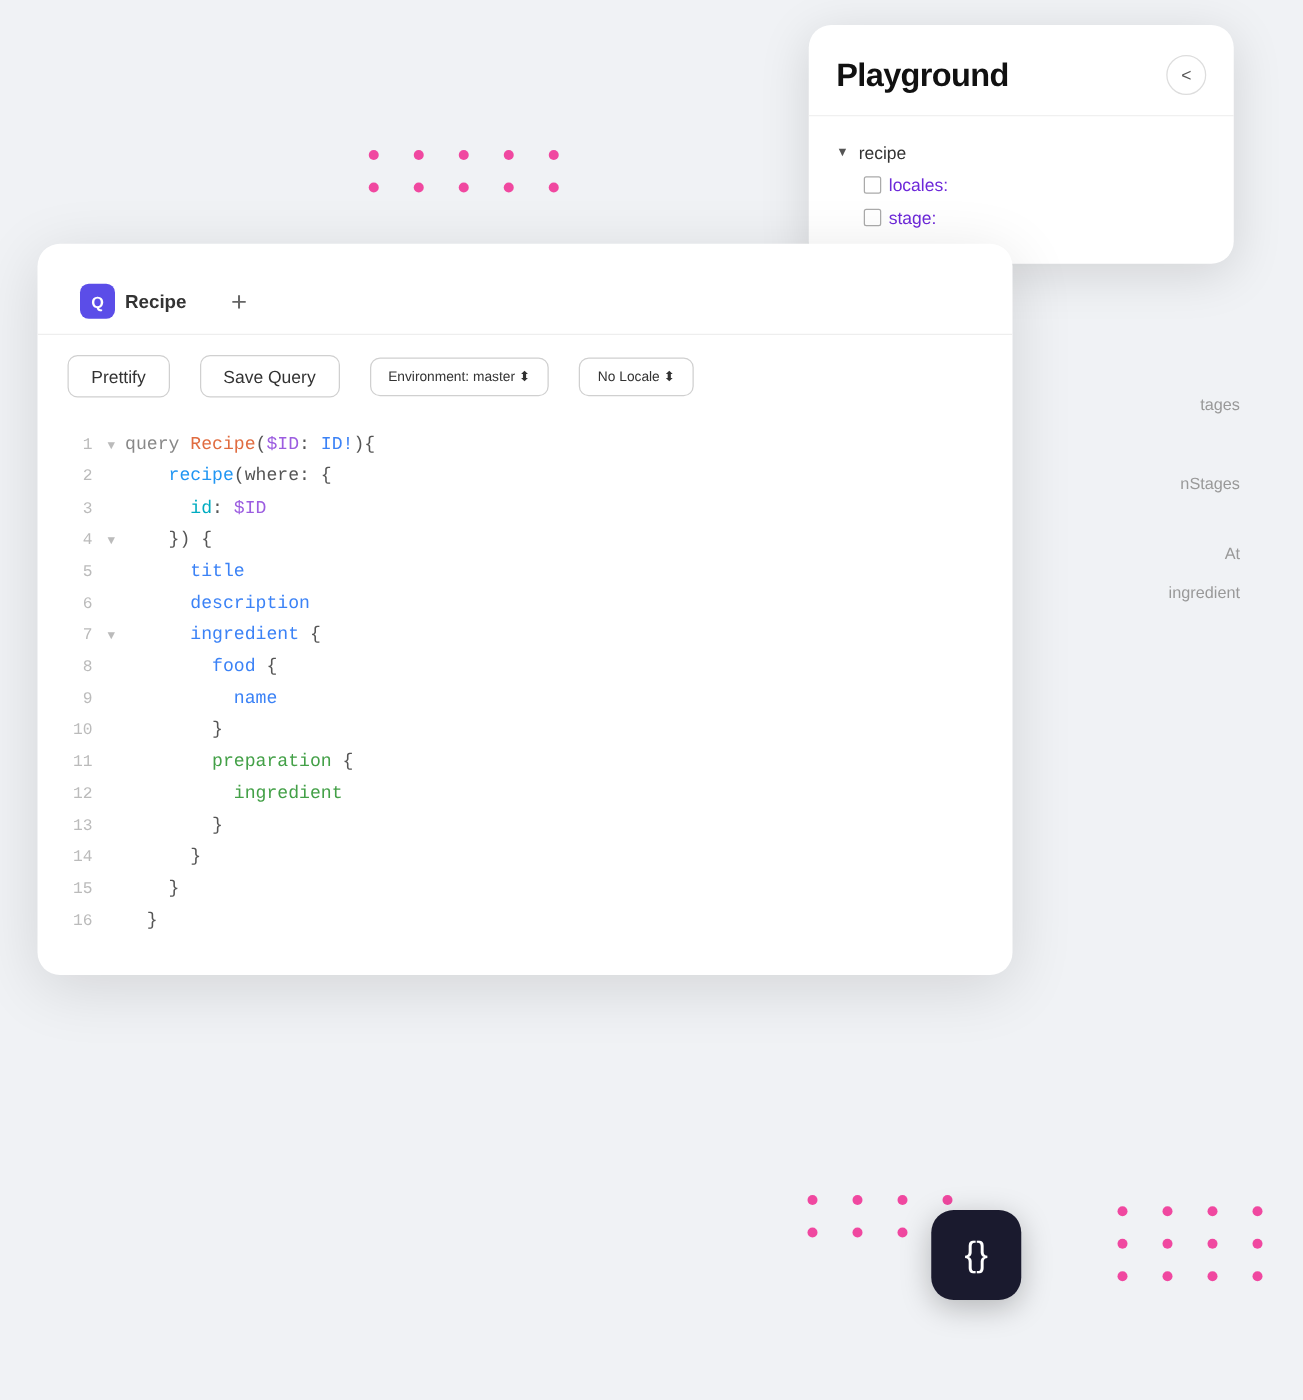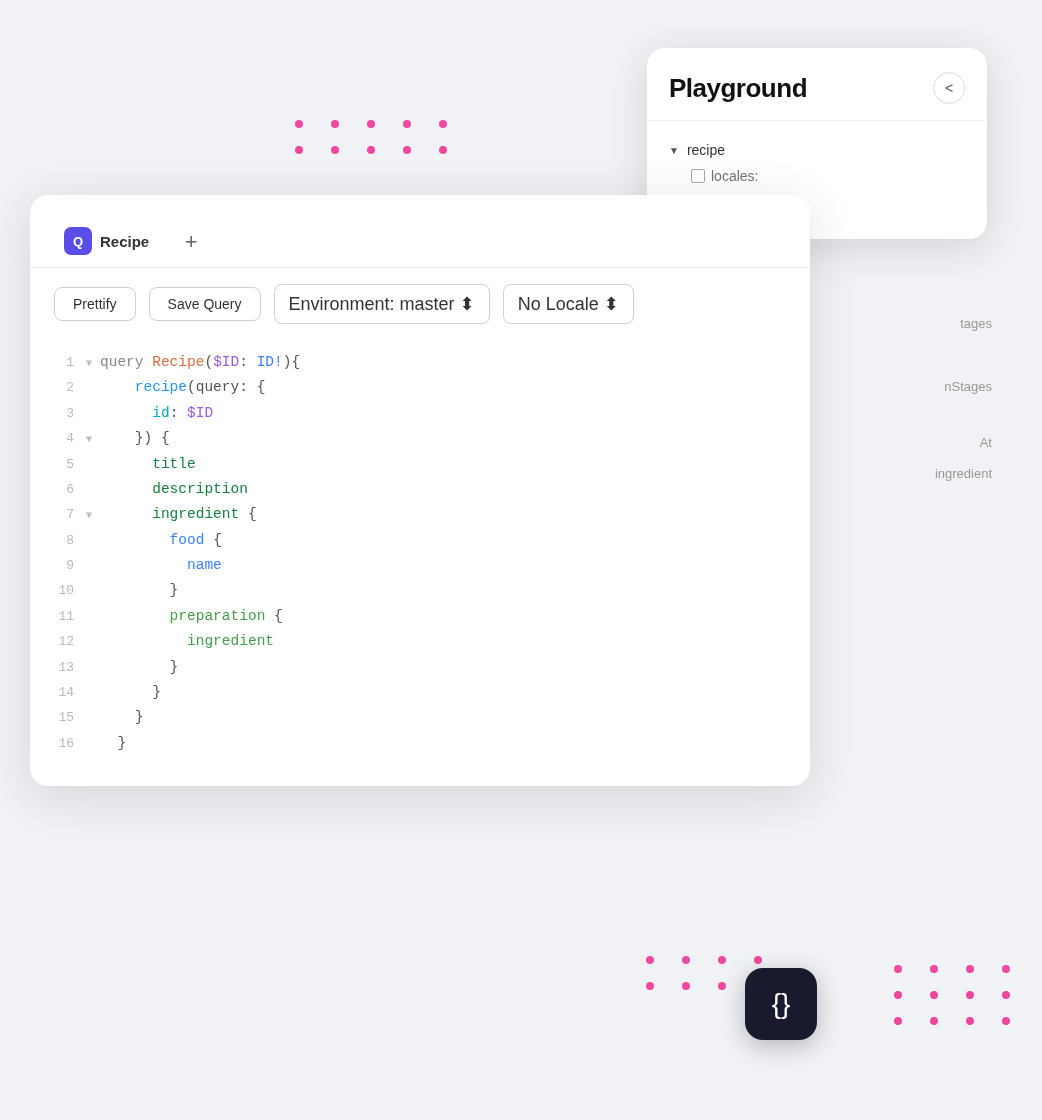--- a/index.html
+++ b/index.html
@@ -32,21 +32,21 @@
     .dot {
       width: 8px;
       height: 8px;
       border-radius: 50%;
       background: #f048a0;
     }
 
     
     .playground-panel {
       position: absolute;
-      top: 48px;
+      top: 20px;
       right: 55px;
       width: 340px;
       background: #ffffff;
       border-radius: 18px;
       box-shadow: 0 8px 40px rgba(0,0,0,0.13);
       padding: 24px 0 24px 0;
       z-index: 1;
     }
     .playground-header {
       display: flex;
@@ -99,21 +99,21 @@
     }
     .tree-checkbox {
       width: 14px;
       height: 14px;
       border: 1.5px solid #aaa;
       border-radius: 2px;
       background: #fff;
       flex-shrink: 0;
     }
     .tree-label {
-      color: #737373;
+      color: #6d28d9;
     }
 
     
     .right-labels {
       position: absolute;
       top: 310px;
       right: 50px;
       z-index: 1;
       font-size: 13px;
       color: #999;
@@ -177,40 +177,40 @@
       color: #666;
       display: flex;
       align-items: center;
       justify-content: center;
       border-radius: 6px;
     }
 
     .editor-toolbar {
       display: flex;
       align-items: center;
-      gap: 13px;
+      gap: 24px;
       padding: 16px 24px;
     }
     .toolbar-btn {
       border: 1.5px solid #d0d0d0;
       background: #fff;
       border-radius: 8px;
       padding: 8px 18px;
       font-size: 14px;
       font-weight: 500;
       color: #333;
       cursor: pointer;
       white-space: nowrap;
     }
     .toolbar-select {
       border: 1.5px solid #d0d0d0;
       background: #fff;
       border-radius: 8px;
       padding: 8px 14px;
-      font-size: 18px;
+      font-size: 11px;
       font-weight: 500;
       color: #333;
       cursor: pointer;
       display: flex;
       align-items: center;
       gap: 6px;
     }
 
     
     .code-area {
@@ -243,21 +243,21 @@
     .code-content {
       color: #333;
       white-space: pre;
       text-align: center;
     }
     
     .kw { color: #888; }
     .fn-name { color: #e06c40; }
     .param { color: #9c5de0; }
     .type { color: #3b82f6; }
-    .field { color: #15803d; }
+    .field { color: #3b82f6; }
     .field-alt { color: #3b82f6; }
     .field-green { color: #43a047; }
     .brace { color: #555; }
 
     
     .floating-icon {
       position: absolute;
       bottom: 80px;
       right: 225px;
       width: 72px;
@@ -372,21 +372,21 @@
 
     <div class="code-line">
       <span class="line-num">1</span>
       <span class="line-fold">▼</span>
       <span class="code-content"><span class="kw">query </span><span class="fn-name">Recipe</span><span class="brace">(</span><span class="param">$ID</span><span class="brace">: </span><span class="type">ID!</span><span class="brace">){</span></span>
     </div>
 
     <div class="code-line">
       <span class="line-num">2</span>
       <span class="line-fold"></span>
-      <span class="code-content"><span style="color:#2196f3">    recipe</span><span class="brace">(query: {</span></span>
+      <span class="code-content"><span style="color:#2196f3">    recipe</span><span class="brace">(where: {</span></span>
     </div>
 
     <div class="code-line">
       <span class="line-num">3</span>
       <span class="line-fold"></span>
       <span class="code-content"><span style="color:#00acc1">      id</span><span class="brace">: </span><span class="param">$ID</span></span>
     </div>
 
     <div class="code-line">
       <span class="line-num">4</span>

